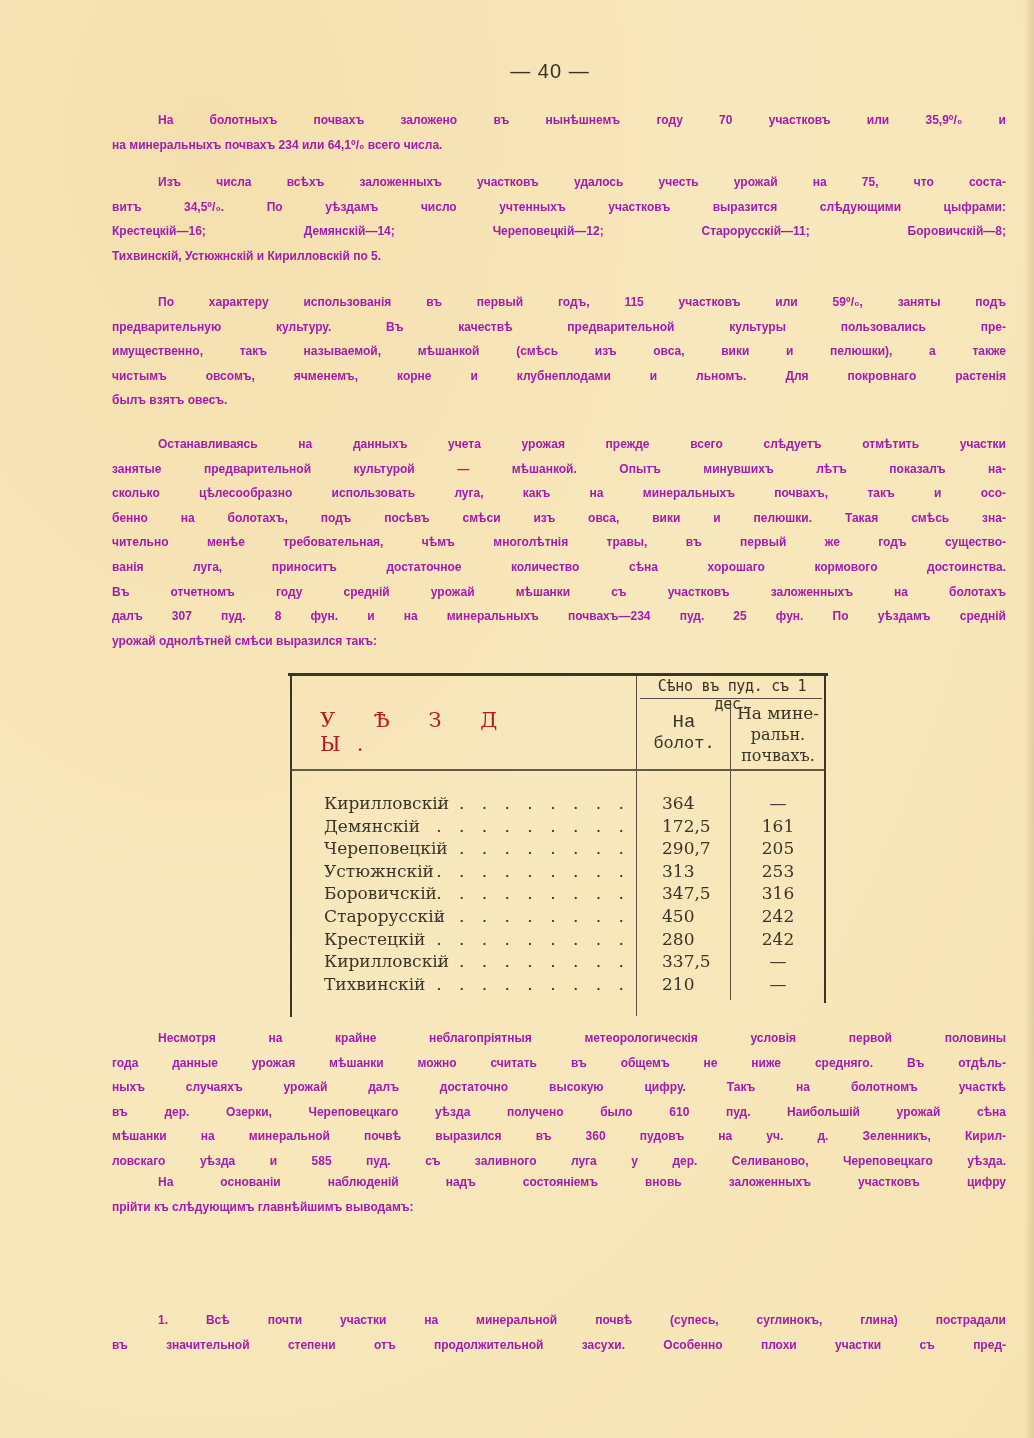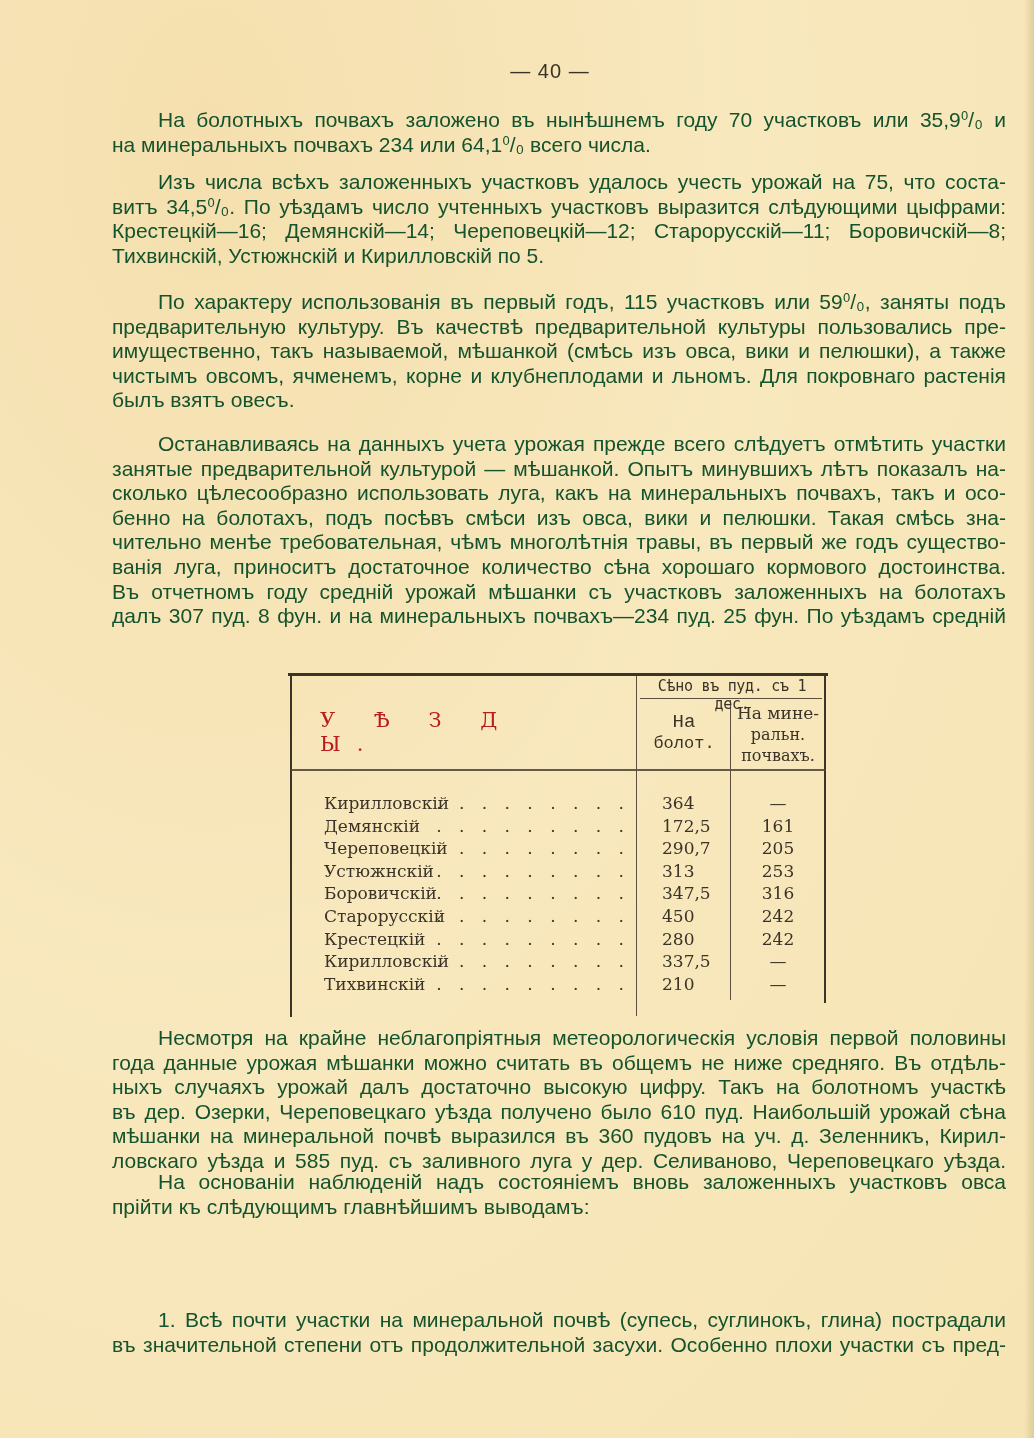--- a/index.html
+++ b/index.html
@@ -18,24 +18,25 @@
   }
   .page-number {
     position: absolute; top: 60px; left: 0; width: 1100px; text-align: center;
     font-family: "Liberation Sans", "DejaVu Sans", sans-serif;
     font-size: 20px; letter-spacing: 1px;
   }
   .text {
     position: absolute; left: 112px; width: 894px;
     font-family: "Liberation Sans Narrow", "Liberation Sans", "DejaVu Sans Condensed", sans-serif;
     font-stretch: condensed;
-    font-size: 21px; line-height: 24.6px;
+    font-size: 12px; line-height: 24.6px;
     text-align: justify; text-align-last: left;
-    color: #14532d;
+    color: #a21caf;
     transform-origin: left top;
+    font-weight: bold;
   }
   .para { text-indent: 46px; margin: 0; }
   .p1 { top: 108px; }
   .p2 { top: 170px; }
   .p3 { top: 290px; }
   .p4 { top: 432px; }
   .p5 { top: 1026px; }
   .p6 { top: 1170px; }
   .p7 { top: 1308px; }
   .line { display: block; white-space: nowrap; text-align: justify; text-align-last: justify; }
@@ -115,20 +116,21 @@
   <div class="text p4">
     <p class="para">
       <span class="line">Останавливаясь на данныхъ учета урожая прежде всего слѣдуетъ отмѣтить участки</span>
       <span class="line" style="text-indent:0">занятые предварительной культурой — мѣшанкой. Опытъ минувшихъ лѣтъ показалъ на-</span>
       <span class="line" style="text-indent:0">сколько цѣлесообразно использовать луга, какъ на минеральныхъ почвахъ, такъ и осо-</span>
       <span class="line" style="text-indent:0">бенно на болотахъ, подъ посѣвъ смѣси изъ овса, вики и пелюшки. Такая смѣсь зна-</span>
       <span class="line" style="text-indent:0">чительно менѣе требовательная, чѣмъ многолѣтнія травы, въ первый же годъ существо-</span>
       <span class="line" style="text-indent:0">ванія луга, приноситъ достаточное количество сѣна хорошаго кормового достоинства.</span>
       <span class="line" style="text-indent:0">Въ отчетномъ году средній урожай мѣшанки съ участковъ заложенныхъ на болотахъ</span>
       <span class="line" style="text-indent:0">далъ 307 пуд. 8 фун. и на минеральныхъ почвахъ—234 пуд. 25 фун. По уѣздамъ средній</span>
+      <span class="line last" style="text-indent:0">урожай однолѣтней смѣси выразился такъ:</span>
     </p>
   </div>
 
   <div class="table-wrap">
     <div class="tbl-top"></div>
     <div class="tbl-left"></div>
     <div class="tbl-right"></div>
     <div class="tbl-headsep"></div>
     <div class="col-sep1"></div>
     <div class="col-sep2"></div>
@@ -210,21 +212,21 @@
       <span class="line" style="text-indent:0">года данные урожая мѣшанки можно считать въ общемъ не ниже средняго. Въ отдѣль-</span>
       <span class="line" style="text-indent:0">ныхъ случаяхъ урожай далъ достаточно высокую цифру. Такъ на болотномъ участкѣ</span>
       <span class="line" style="text-indent:0">въ дер. Озерки, Череповецкаго уѣзда получено было 610 пуд. Наибольшій урожай сѣна</span>
       <span class="line" style="text-indent:0">мѣшанки на минеральной почвѣ выразился въ 360 пудовъ на уч. д. Зеленникъ, Кирил-</span>
       <span class="line" style="text-indent:0">ловскаго уѣзда и 585 пуд. съ заливного луга у дер. Селиваново, Череповецкаго уѣзда.</span>
     </p>
   </div>
 
   <div class="text p6">
     <p class="para">
-      <span class="line">На основаніи наблюденій надъ состояніемъ вновь заложенныхъ участковъ овса</span>
+      <span class="line">На основаніи наблюденій надъ состояніемъ вновь заложенныхъ участковъ цифру</span>
       <span class="line last" style="text-indent:0">прійти къ слѣдующимъ главнѣйшимъ выводамъ:</span>
     </p>
   </div>
 
   <div class="text p7">
     <p class="para">
       <span class="line">1. Всѣ почти участки на минеральной почвѣ (супесь, суглинокъ, глина) пострадали</span>
       <span class="line" style="text-indent:0">въ значительной степени отъ продолжительной засухи. Особенно плохи участки съ пред-</span>
     </p>
   </div>

